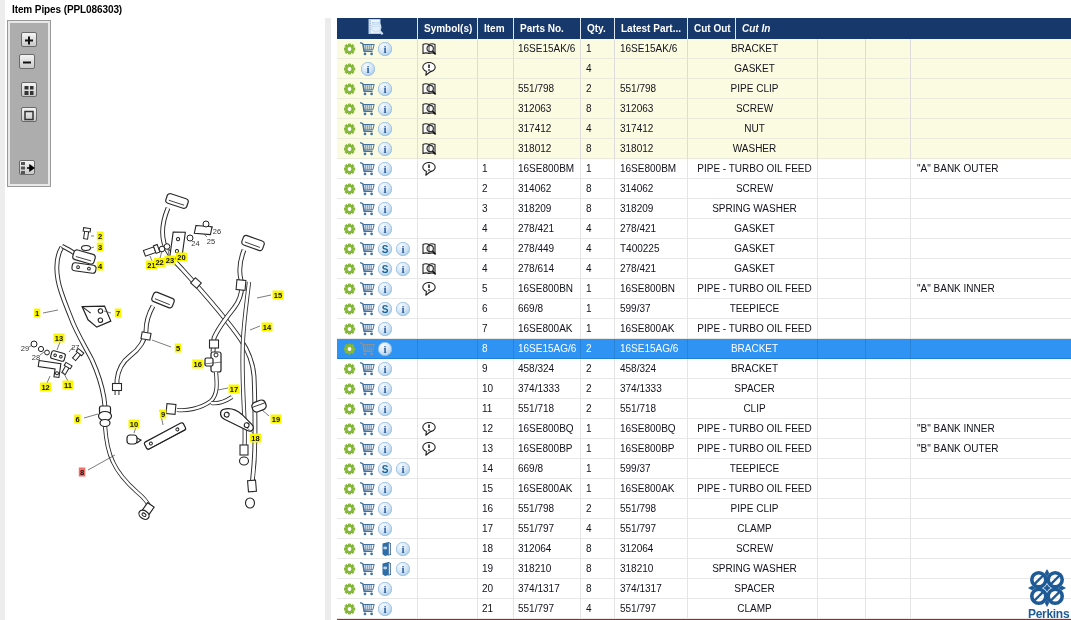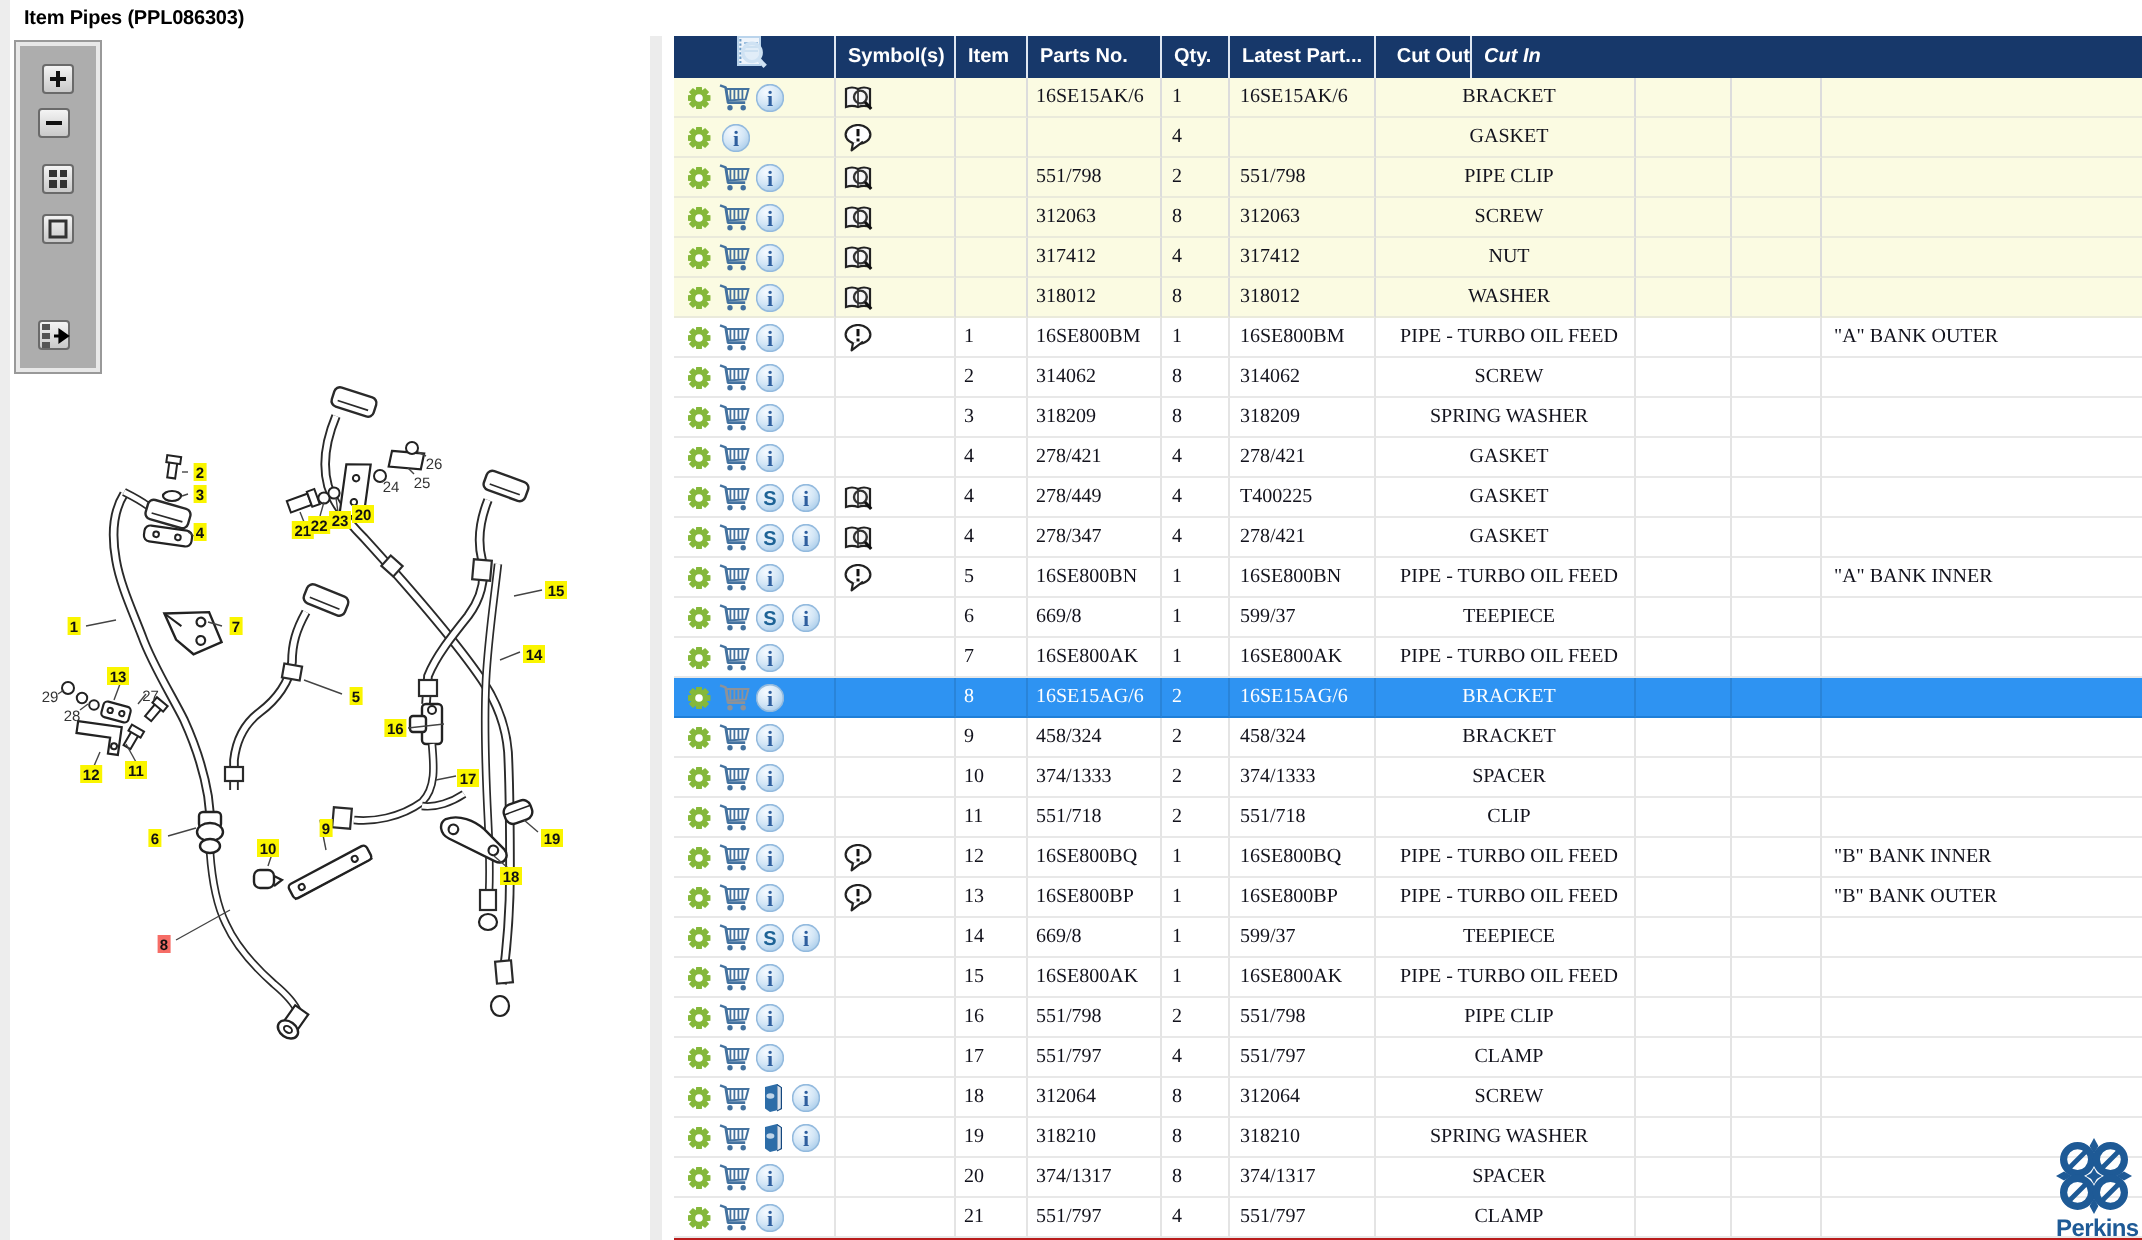--- a/index.html
+++ b/index.html
@@ -12,21 +12,21 @@
 #toolbar { position:absolute; left:7px; top:20px; width:44px; height:167px;
   background:#adadad; border:1px solid #999; box-shadow:inset 0 0 0 2px #e8e8e8; }
 .tbtn { position:absolute; width:16px; height:15px; background:linear-gradient(#f4f4f4,#c9c9c9);
   border:1px solid #6a6a6a; border-radius:2px; }
 
 #tbl { position:absolute; left:337px; top:18px; width:734px; height:602px; background:#b91c1c; font-size:10px; color:#12121c; }
 #thead { display:flex; height:21px; background:#17386a; color:#fff; font-weight:bold; }
 #thead .hc { border-right:1px solid #dfe7f2; height:21px; line-height:21px; padding-left:6px;
   white-space:nowrap; overflow:hidden; }
 #thead .hc:last-child { border-right:none; }
-.row { display:flex; height:20px;font-family:Liberation Serif, serif; }
+.row { display:flex; height:20px; }
 .row.y { background:#fbfbe2; }
 .row.y .c { border-right:1px solid #dcdcdc; border-bottom:1px solid #eaeadb; }
 .row.w { background:#fff; }
 .row.w .c { border-right:1px solid #e4e4e4; border-bottom:1px solid #e8e8e8; }
 .row.s { background:#2e93f2; color:#fff; }
 .row.s .c { border-right:1px solid rgba(0,0,0,0.10); border-bottom:1px solid #1f7fd8; }
 .c { height:20px; line-height:19px; white-space:nowrap; overflow:hidden; }
 .w0 { width:81px; } .w1 { width:60px; padding-left:4px;} .w2 { width:36px; padding-left:4px;}
 .w3 { width:67px; padding-left:4px;} .w4 { width:34px; padding-left:5px;} .w5 { width:73px; padding-left:5px;}
 .w6 { width:130px; padding-left:4px;text-align:center;} .w7 { width:48px; } .w8 { width:45px; }
@@ -137,21 +137,21 @@
             <path d="M3.2 1.5v12" stroke="#6c9cc8" stroke-width="1" stroke-dasharray="1.2 1"></path>
             <path d="M5 3.5h7M5 5.5h7M5 7.5h7" stroke="#9abedf" stroke-width="0.9"></path>
             <circle cx="9" cy="8.2" r="4.6" fill="#dcebf7" fill-opacity="0.75" stroke="#cfe2f3" stroke-width="1.7"></circle>
             <path d="M12.2 11.6 L15.6 15.2" stroke="#cfe2f3" stroke-width="2.3"></path>
           </svg></div>
         <div class="hc" style="width:60px;">Symbol(s)</div>
         <div class="hc" style="width:36px;">Item</div>
         <div class="hc" style="width:67px;">Parts No.</div>
         <div class="hc" style="width:34px;">Qty.</div>
         <div class="hc" style="width:73px;">Latest Part...</div>
-        <div class="hc" style="width:48px;text-align:right;">Cut Out</div>
+        <div class="hc" style="width:48px;">Cut Out</div>
         <div class="hc" style="width:45px;font-style:italic;">Cut In</div>
       </div>
 <div class="row y">
         <div class="c ic w0">
           <svg style="left:7px" width="12" height="11" viewBox="0 0 12 11">
             <use href="#gear"></use>
           </svg>
           <svg style="left:22px" width="17" height="15" viewBox="0 0 17 15">
             <use href="#cart"></use>
           </svg>
@@ -435,21 +435,21 @@
           <svg style="left:59px" width="14" height="14" viewBox="0 0 14 14">
             <use href="#info"></use>
           </svg>
         </div>
         <div class="c ic w1">
           <svg style="left:4px" width="15" height="13" viewBox="0 0 15 13">
             <use href="#bookmag"></use>
           </svg>
         </div>
         <div class="c w2">4</div>
-        <div class="c w3">278/347</div>
+        <div class="c w3">278/614</div>
         <div class="c w4">4</div>
         <div class="c w5">278/421</div>
         <div class="c w6">GASKET</div>
         <div class="c w7"></div>
         <div class="c w8"></div>
         <div class="c w9"></div>
       </div>
 <div class="row w">
         <div class="c ic w0">
           <svg style="left:7px" width="12" height="11" viewBox="0 0 12 11">

